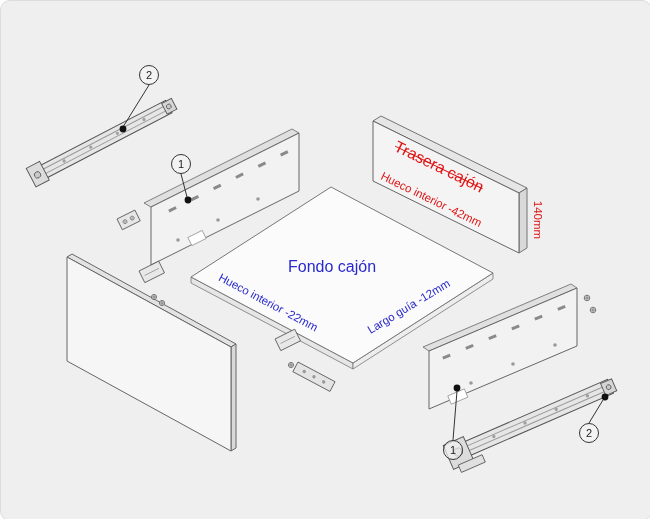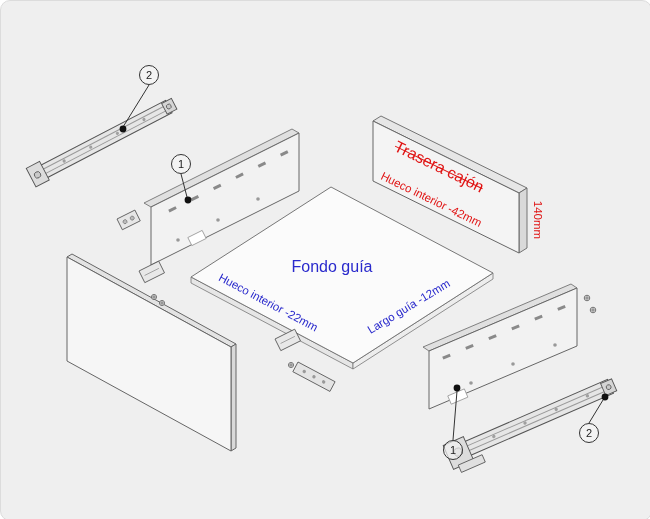--- a/index.html
+++ b/index.html
@@ -184,20 +184,20 @@
       <circle cx="456" cy="387" r="3.4"></circle>
       <circle cx="604" cy="396" r="3.4"></circle>
     </g>
   </svg>
 
   <div class="callout" style="left:138px;top:64px;">2</div>
   <div class="callout" style="left:170px;top:153px;">1</div>
   <div class="callout" style="left:442px;top:439px;">1</div>
   <div class="callout" style="left:578px;top:422px;">2</div>
 
-  <div class="label lbl-blue lbl-big" style="left:331px;top:266px;">Fondo guía</div>
+  <div class="label lbl-blue lbl-big" style="left:331px;top:266px;">Fondo cajón</div>
   <div class="label lbl-blue lbl-dim" style="left:267px;top:302px;--r:28deg;">Hueco interior -22mm</div>
   <div class="label lbl-blue lbl-dim" style="left:408px;top:306px;--r:-31deg;">Largo guía -12mm</div>
   <div class="label lbl-red lbl-big strike" style="left:438px;top:166px;--r:26deg;">Trasera cajón</div>
   <div class="label lbl-red lbl-dim" style="left:430px;top:199px;--r:26deg;">Hueco interior -42mm</div>
   <div class="label lbl-red lbl-dim" style="left:536px;top:219px;--r:90deg;">140mm</div>
 
 </div>
 
 </body></html>

